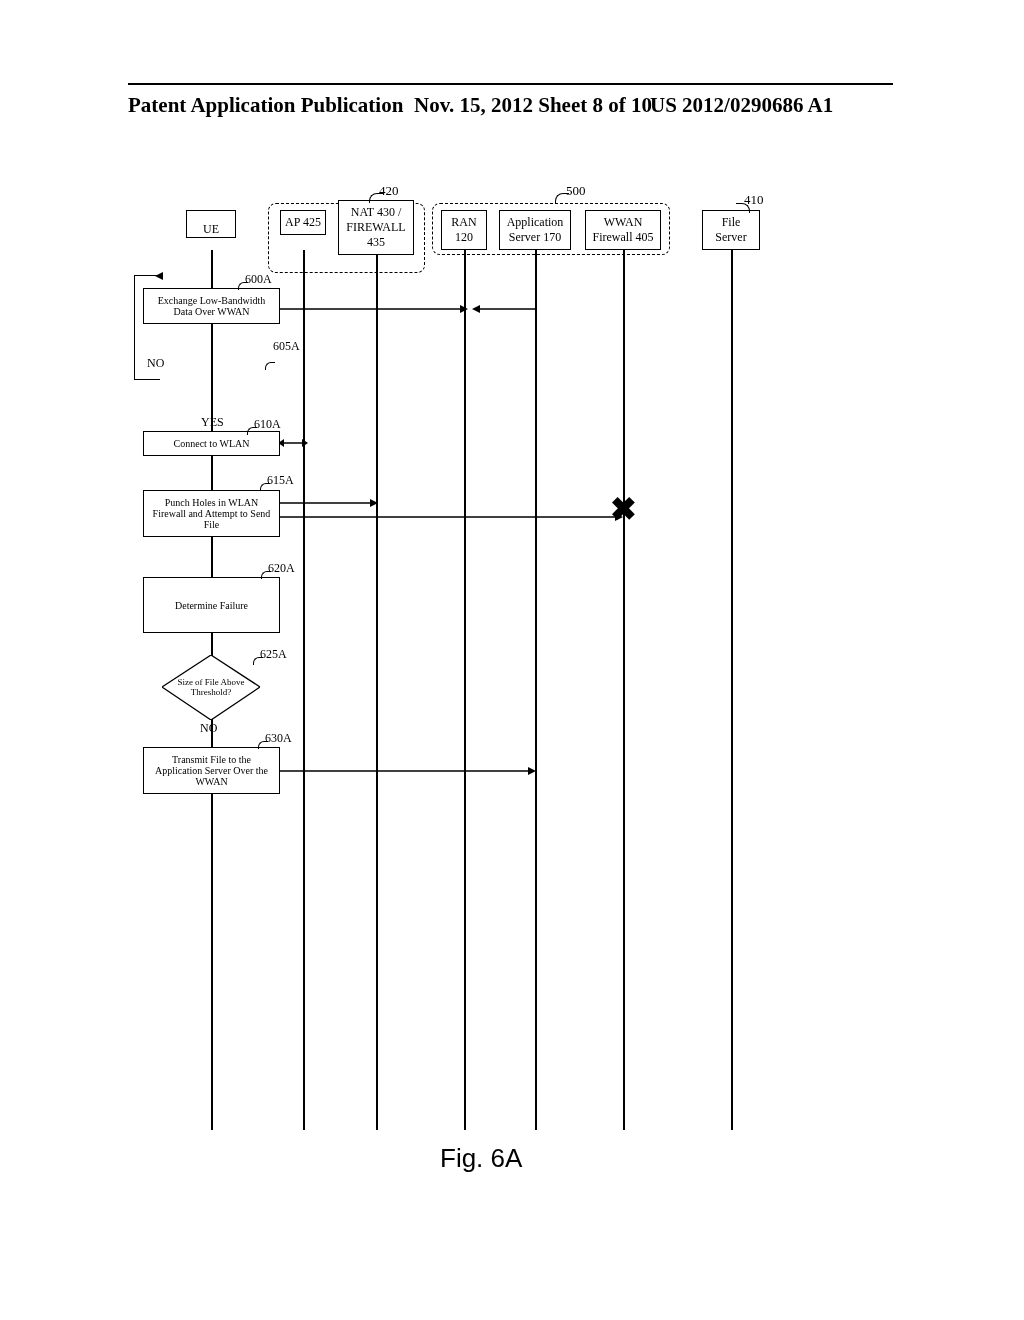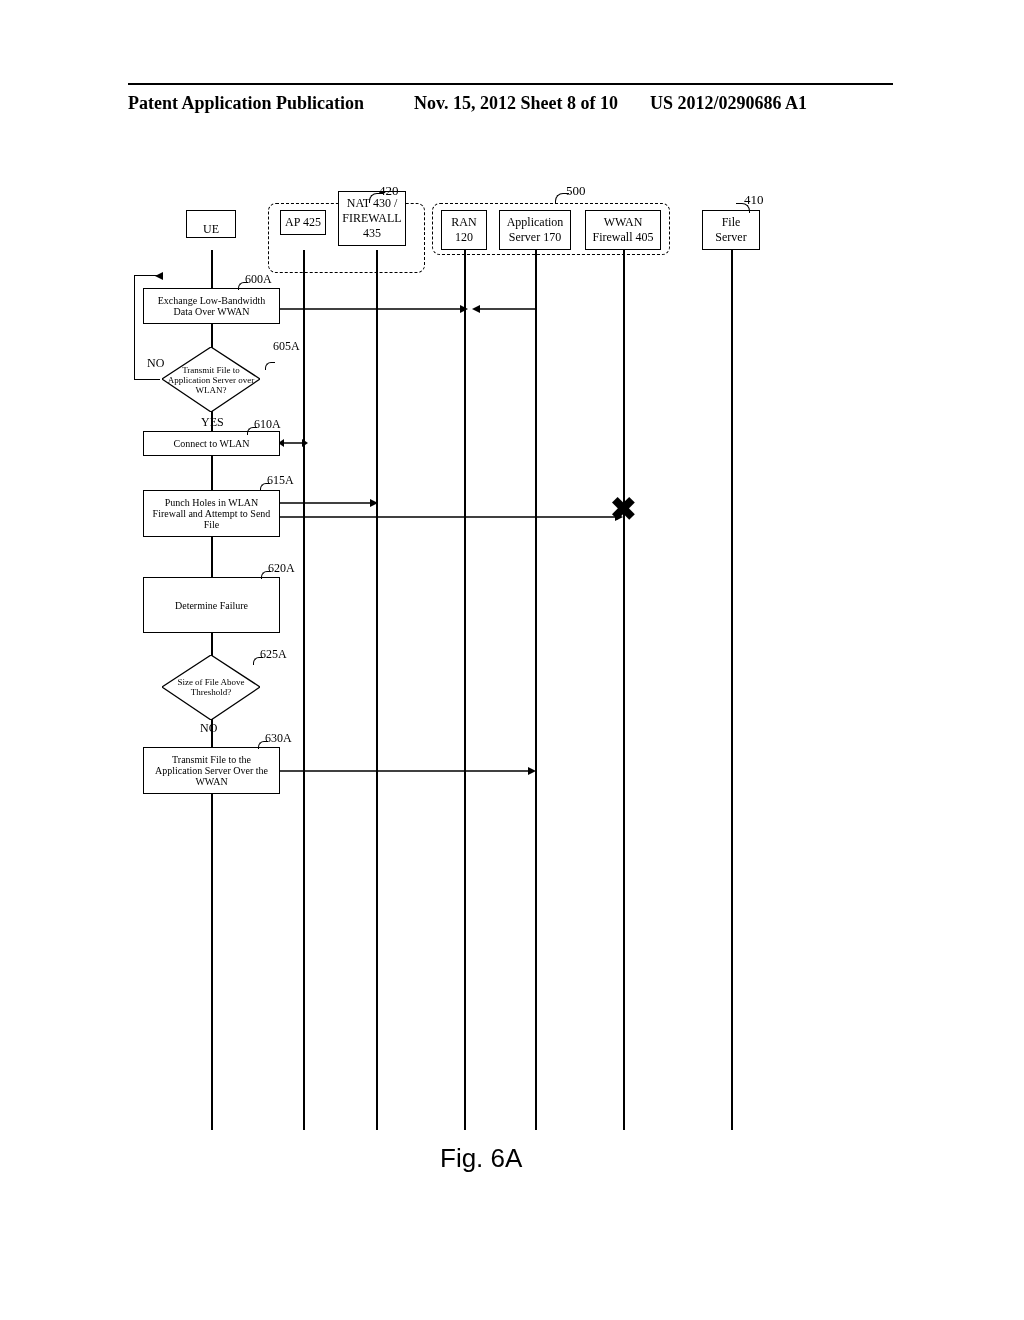--- a/index.html
+++ b/index.html
@@ -1,31 +1,31 @@
 <!DOCTYPE html>
 <html><head>
   <meta charset="utf-8">
   <style>
     * { margin: 0; padding: 0; box-sizing: border-box; }
     body { width: 1024px; height: 1320px; background: white; font-family: "Times New Roman", serif; position: relative; }
     
     .header { position: absolute; top: 83px; left: 0; width: 1024px; }
     .header-line { border-top: 2px solid black; width: 765px; margin-left: 128px; }
-    .header-text { font-size: 18px; font-weight: bold; }
+    .header-text { font-size: 21px; font-weight: bold; }
     .header-left { position: absolute; left: 128px; top: 10px; }
     .header-center { position: absolute; left: 398px; top: 10px; margin-left: 16px; }
     .header-right { position: absolute; left: 650px; top: 10px; }
     
     .diagram { position: absolute; top: 175px; left: 160px; width: 710px; height: 1020px; }
     
     
     .col-header { position: absolute; border: 1.5px solid black; background: white; text-align: center; font-size: 12px; padding: 4px 2px; z-index: 10; }
     .ue-box { top: 35px; left: 26px; width: 50px; height: 28px; line-height: 28px; font-family: Liberation Serif, serif; }
     .ap-box { top: 35px; left: 120px; width: 46px; }
-    .nat-box { top: 16px; left: 178px; width: 68px; }
+    .nat-box { top: 25px; left: 178px; width: 76px; }
     .ran-box { top: 35px; left: 281px; width: 46px; }
     .as-box { top: 35px; left: 339px; width: 72px; }
     .wwan-box { top: 35px; left: 425px; width: 76px; }
     .file-box { top: 35px; left: 542px; width: 58px; }
     
     
     .dashed-420 { position: absolute; top: 28px; left: 108px; width: 157px; height: 70px; border: 1.5px dashed black; border-radius: 8px; z-index: 1; }
     .dashed-400 { position: absolute; top: 28px; left: 272px; width: 238px; height: 52px; border: 1.5px dashed black; border-radius: 8px; z-index: 1; }
     
     
@@ -133,26 +133,20 @@
   <div class="step-ref sr-600">600A</div>
   <div class="scurve" style="top:107px; left:78px;"></div>
 
   <svg class="arrow-holder" style="left:120px; top:128px;" width="260" height="12">
     <line x1="0" y1="6" x2="180" y2="6" stroke="black" stroke-width="1.5"></line>
     <polygon points="180,2 188,6 180,10" fill="black"></polygon>
     <line x1="255" y1="6" x2="200" y2="6" stroke="black" stroke-width="1.5"></line>
     <polygon points="200,2 192,6 200,10" fill="black"></polygon>
   </svg>
 
-  <div class="diamond dia-605">
-    <svg class="diamond-svg" width="98" height="65">
-      <polygon points="49,0 98,32 49,65 0,32" fill="white" stroke="black" stroke-width="1.3"></polygon>
-    </svg>
-    <div class="diamond-text">Transmit File to Application Server over WLAN?</div>
-  </div>
   <div class="step-ref sr-605">605A</div>
   <div class="scurve" style="top:187px; left:105px;"></div>
   <div class="label-no">NO</div>
   <div class="label-yes">YES</div>
 
   <div class="no-loop"></div>
   <svg class="no-arrow-up" width="12" height="10">
     <polygon points="0,5 8,1 8,9" fill="black"></polygon>
   </svg>
 

